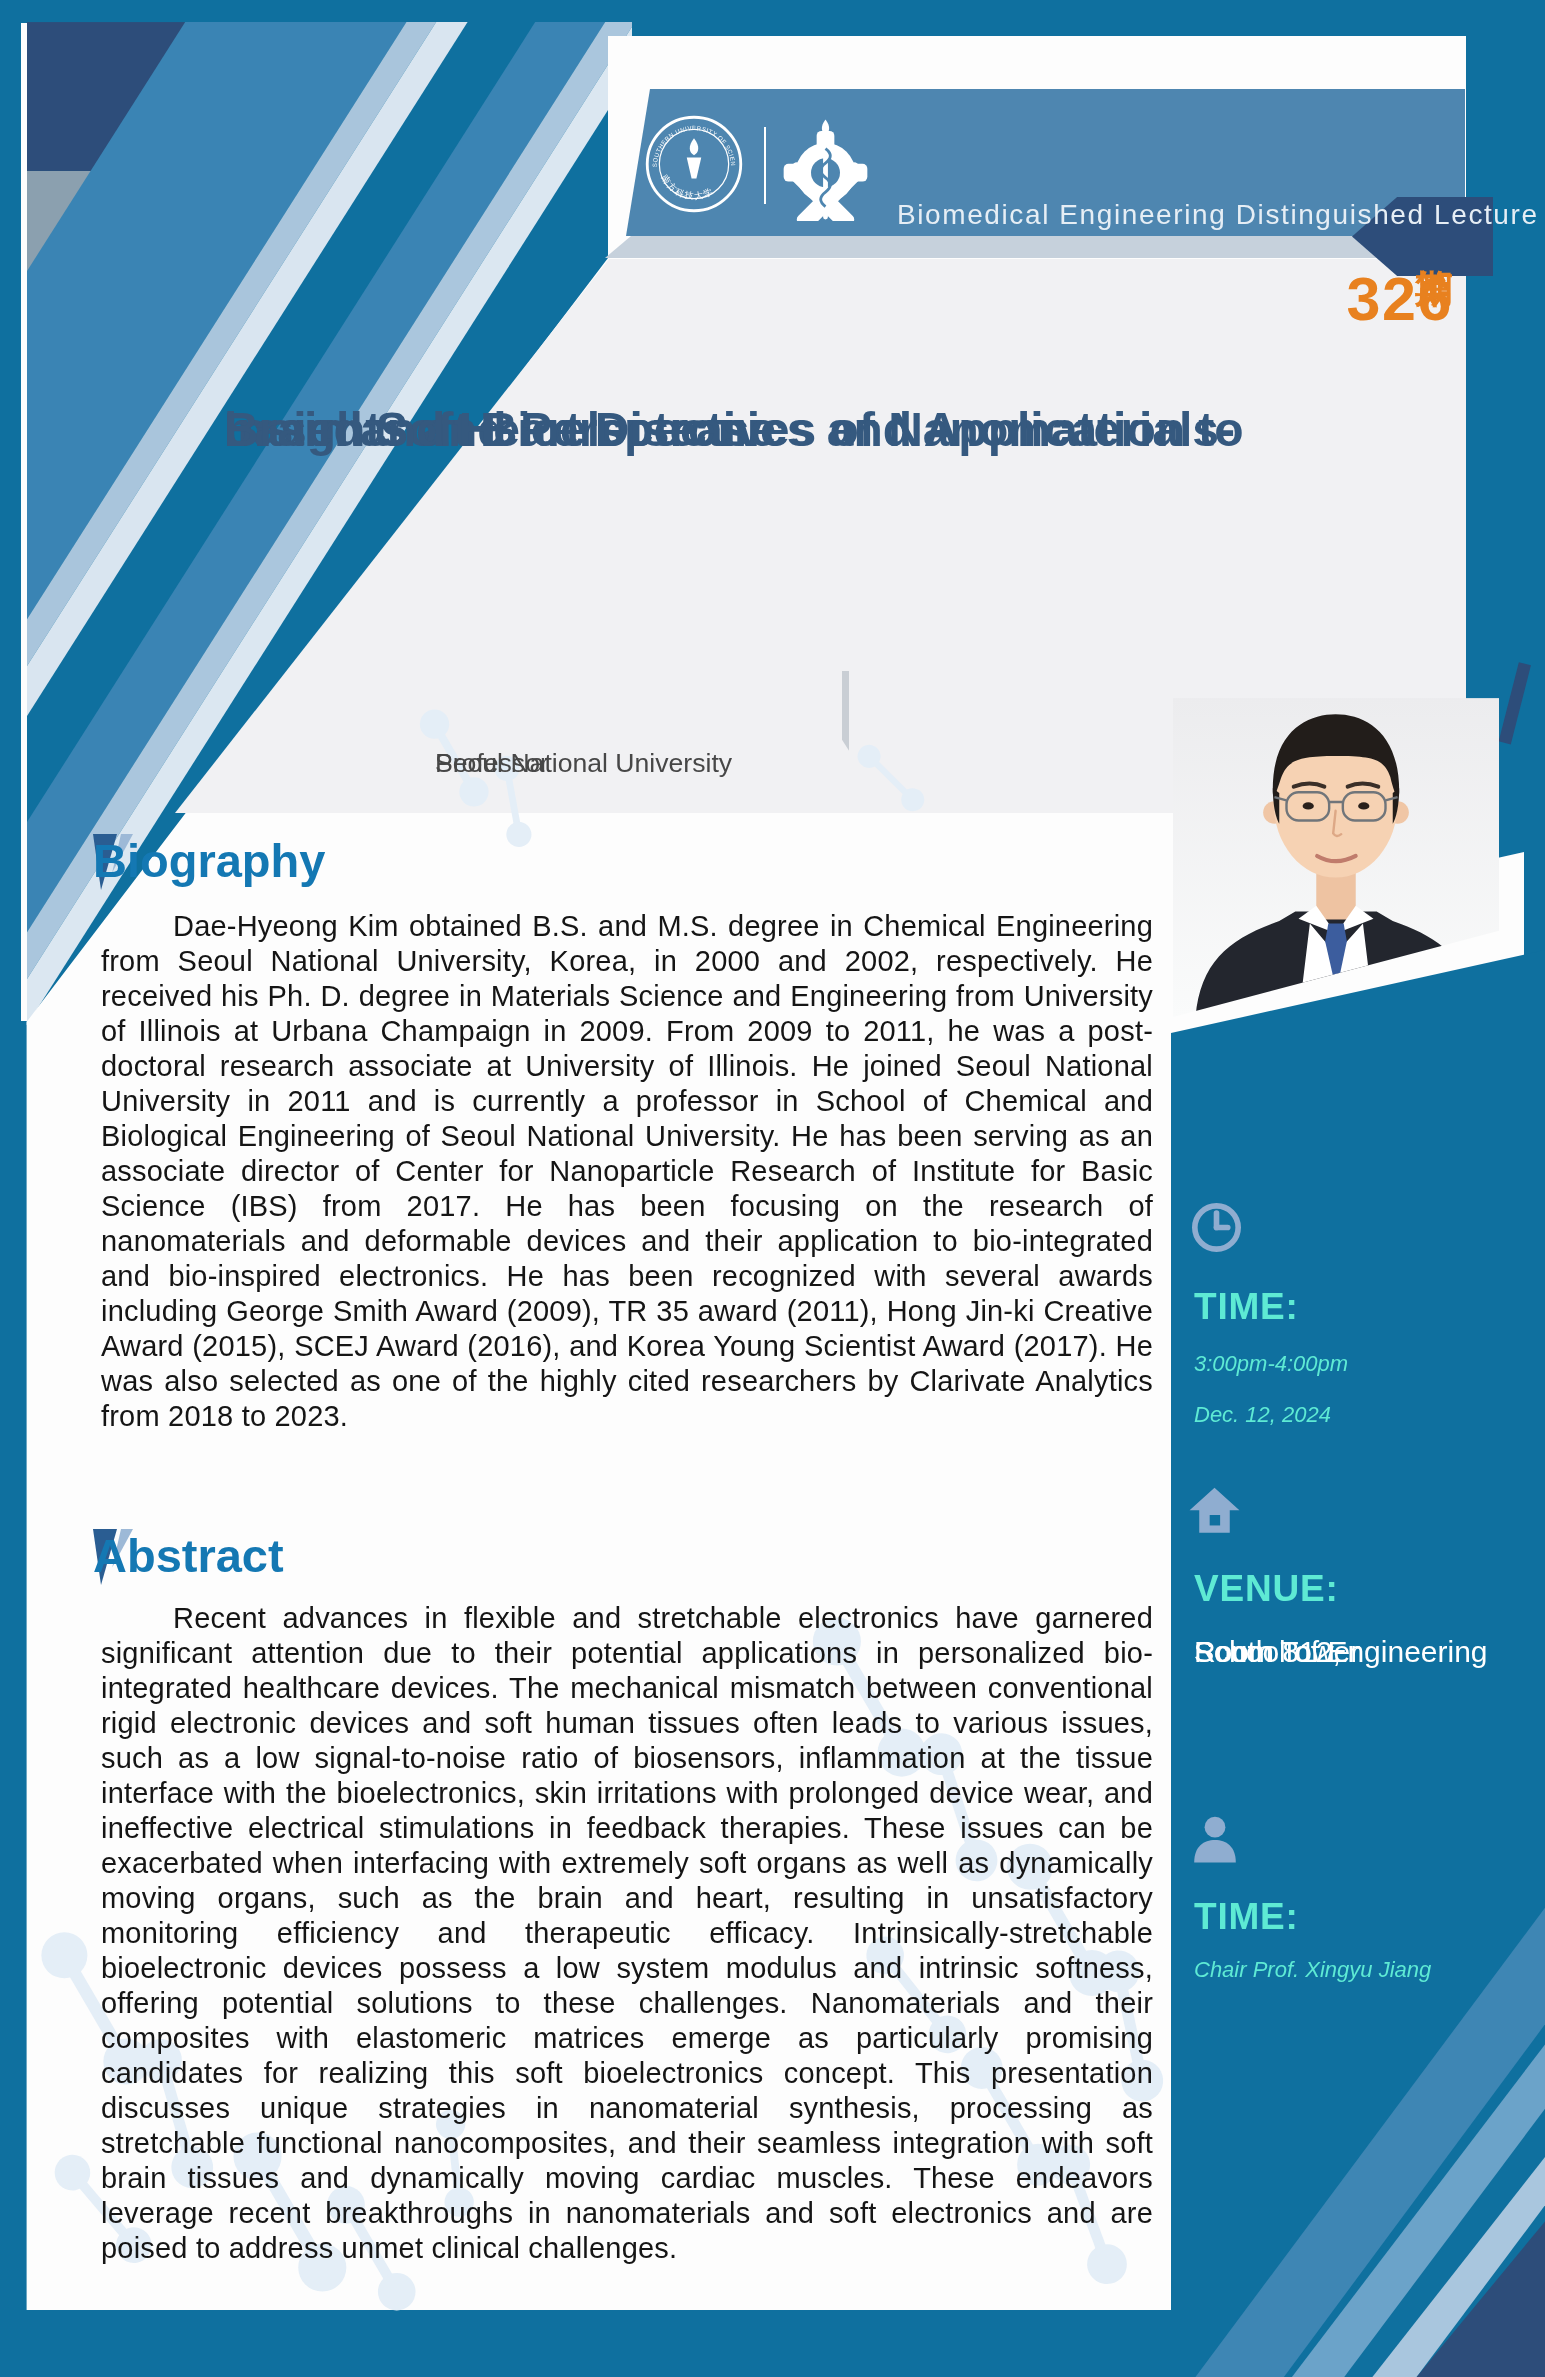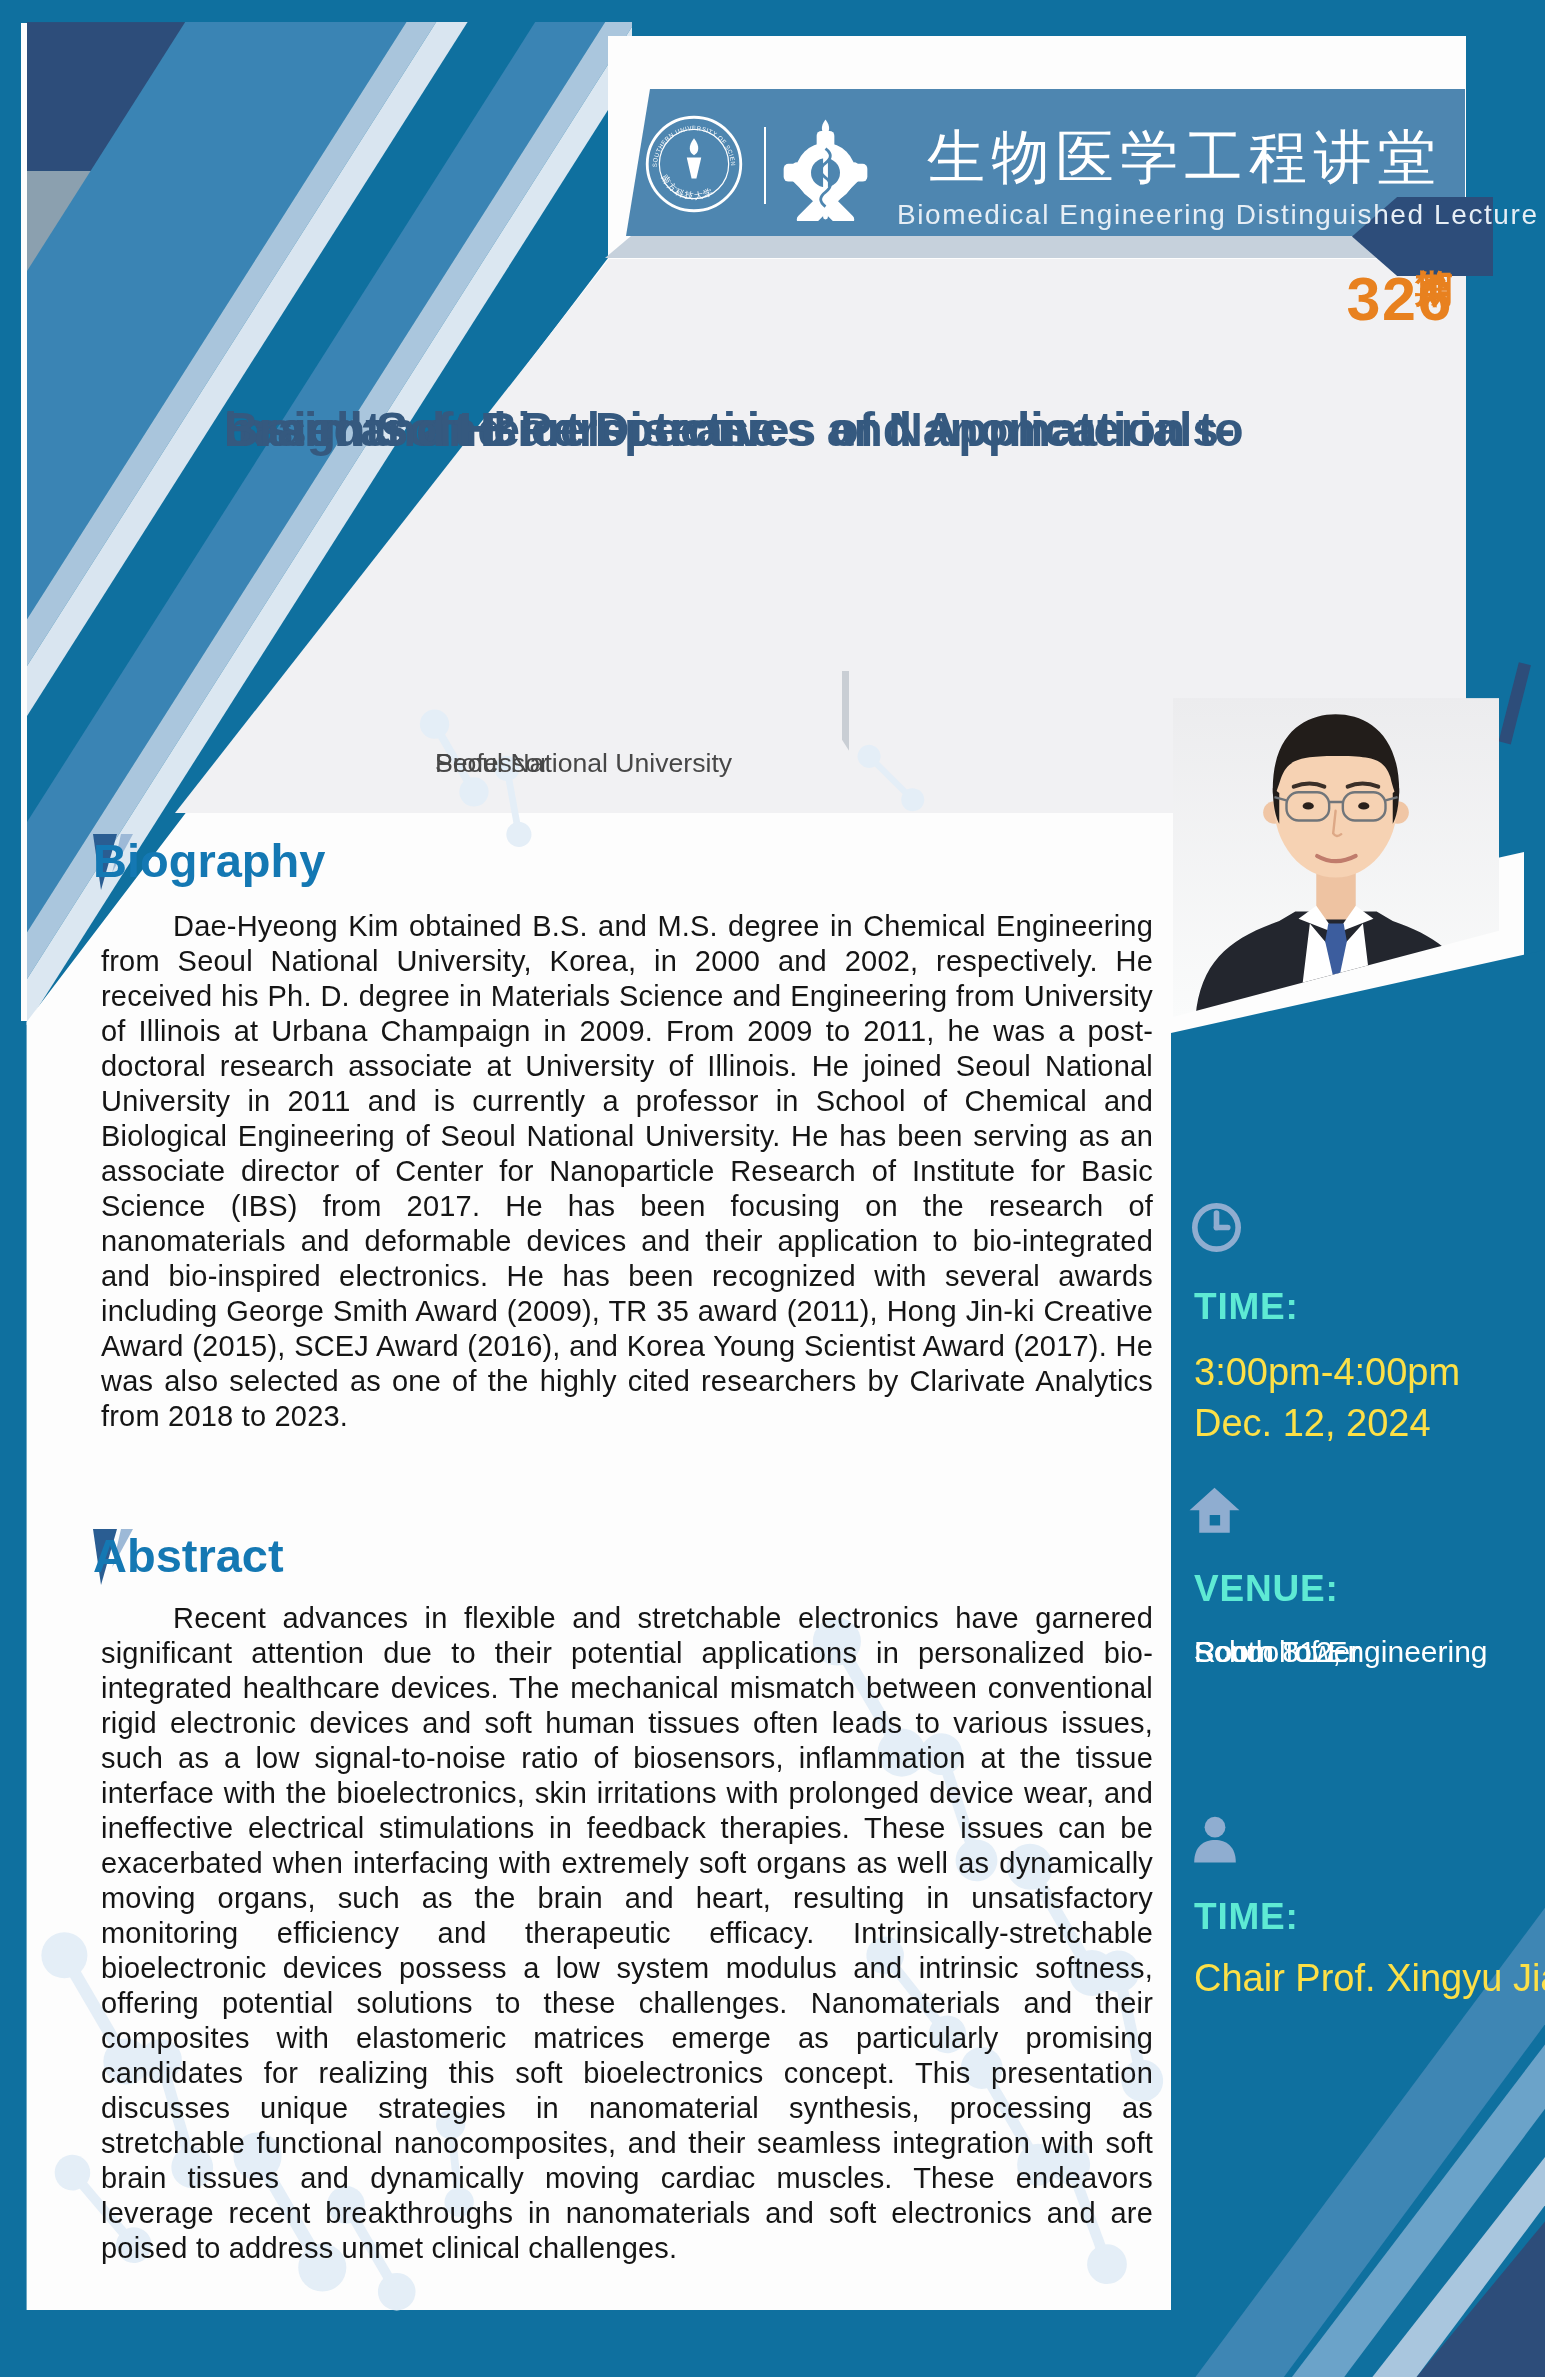--- a/index.html
+++ b/index.html
@@ -76,21 +76,21 @@
   }
 
   
   .side-panel{
     left:1171px;top:950px;width:374px;height:1428px;background:#0f709f;z-index:10;
     clip-path:polygon(0 83px,100% 0,100% 100%,0 100%);
   }
   .side-panel svg{position:absolute;left:0;top:0;}
   .side-item-icon{z-index:11;}
   .side-label{left:1194px;width:338px;color:#5eead4;font-size:37px;font-weight:700;letter-spacing:0.8px;z-index:11;}
-  .side-value{left:1194px;width:346px;color:#fde047;font-size:38px;z-index:11;white-space:nowrap;}
+  .side-value{left:1194px;width:346px;color:#5eead4;font-size:22px;z-index:11;white-space:nowrap;font-style:italic;}
   .venue-lines{left:1194px;top:1627px;width:346px;color:#fff;font-size:30px;line-height:50px;z-index:11;}
   .venue-lines div{position:static;}
 </style>
 </head>
 <body>
 
 <div id="poster">
 
   <svg class="deco-left" width="612" height="1062" viewBox="0 0 760 1320">
     <rect x="8" y="20" width="197" height="185" fill="#2d4d7a"></rect>
@@ -166,21 +166,20 @@
       <rect x="24" y="32" width="22" height="104" rx="6" transform="rotate(-45 60 68)"></rect>
       <rect x="74" y="32" width="22" height="104" rx="6" transform="rotate(45 60 68)"></rect>
       <circle cx="60" cy="68" r="37"></circle>
     </g>
     <circle cx="60" cy="68" r="18" fill="#4e86b0"></circle>
     <path d="M60 2 C53 11 55 18 60 21 C65 18 67 11 60 2 Z" fill="#ffffff"></path>
     <rect x="57" y="20" width="6" height="106" rx="3" fill="#ffffff"></rect>
     <path d="M60 38 q12 9 0 18 q-12 9 0 18 q12 9 0 18 q-12 9 0 18" stroke="#4e86b0" stroke-width="3.5" fill="none"></path>
   </svg>
 
-  <div class="cn-title">生物医学工程讲堂</div>
   <div class="en-title">Biomedical Engineering Distinguished Lecture Series</div>
 
   <div class="issue">
     <span class="cn">第</span>
     <span class="num">326</span>
     <span class="cn">期</span>
   </div>
 
   <div class="talk-title">
     <div>Insights and Perspectives of Nanomaterials-</div>

